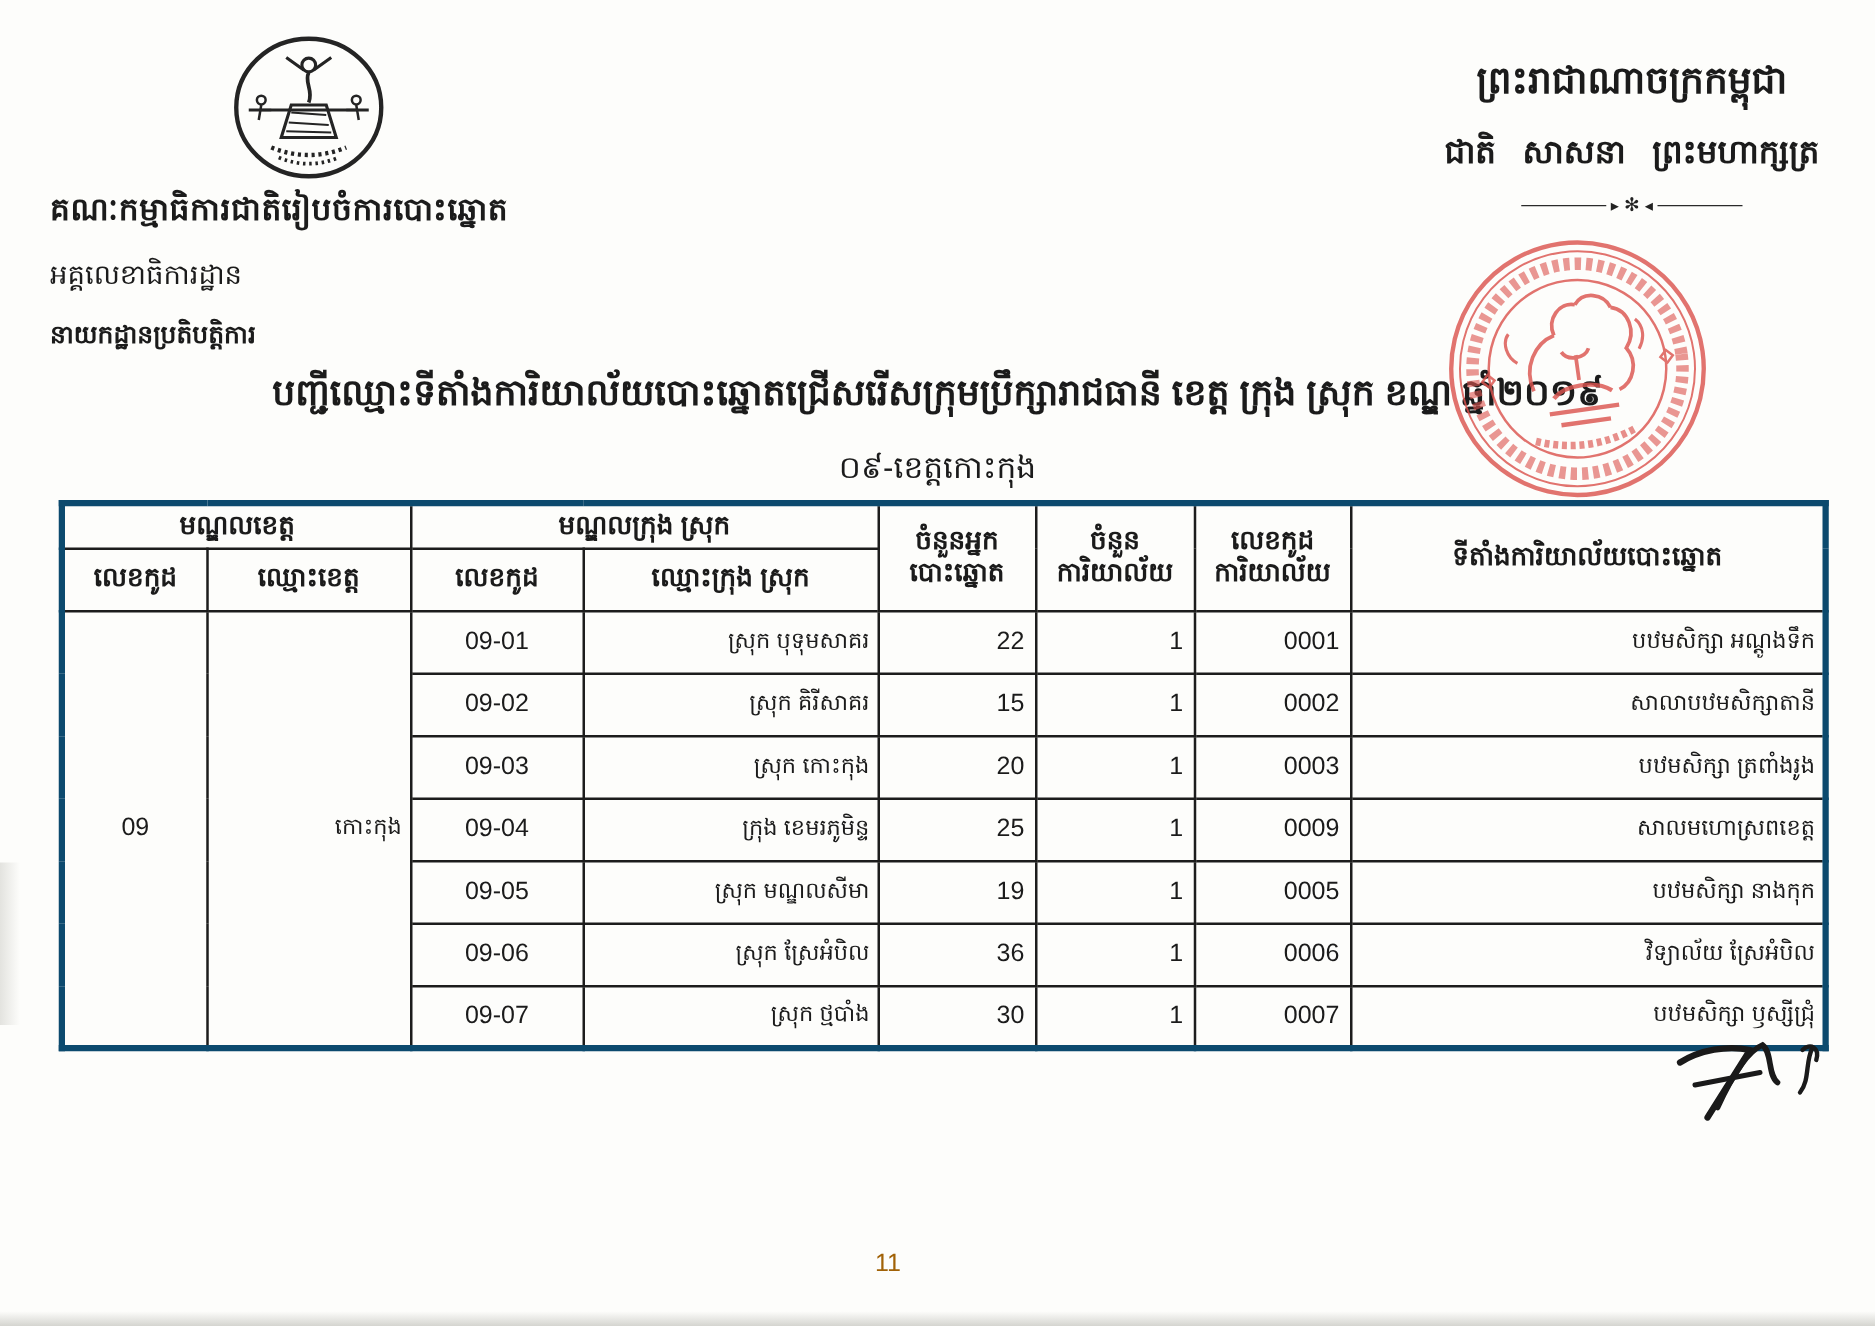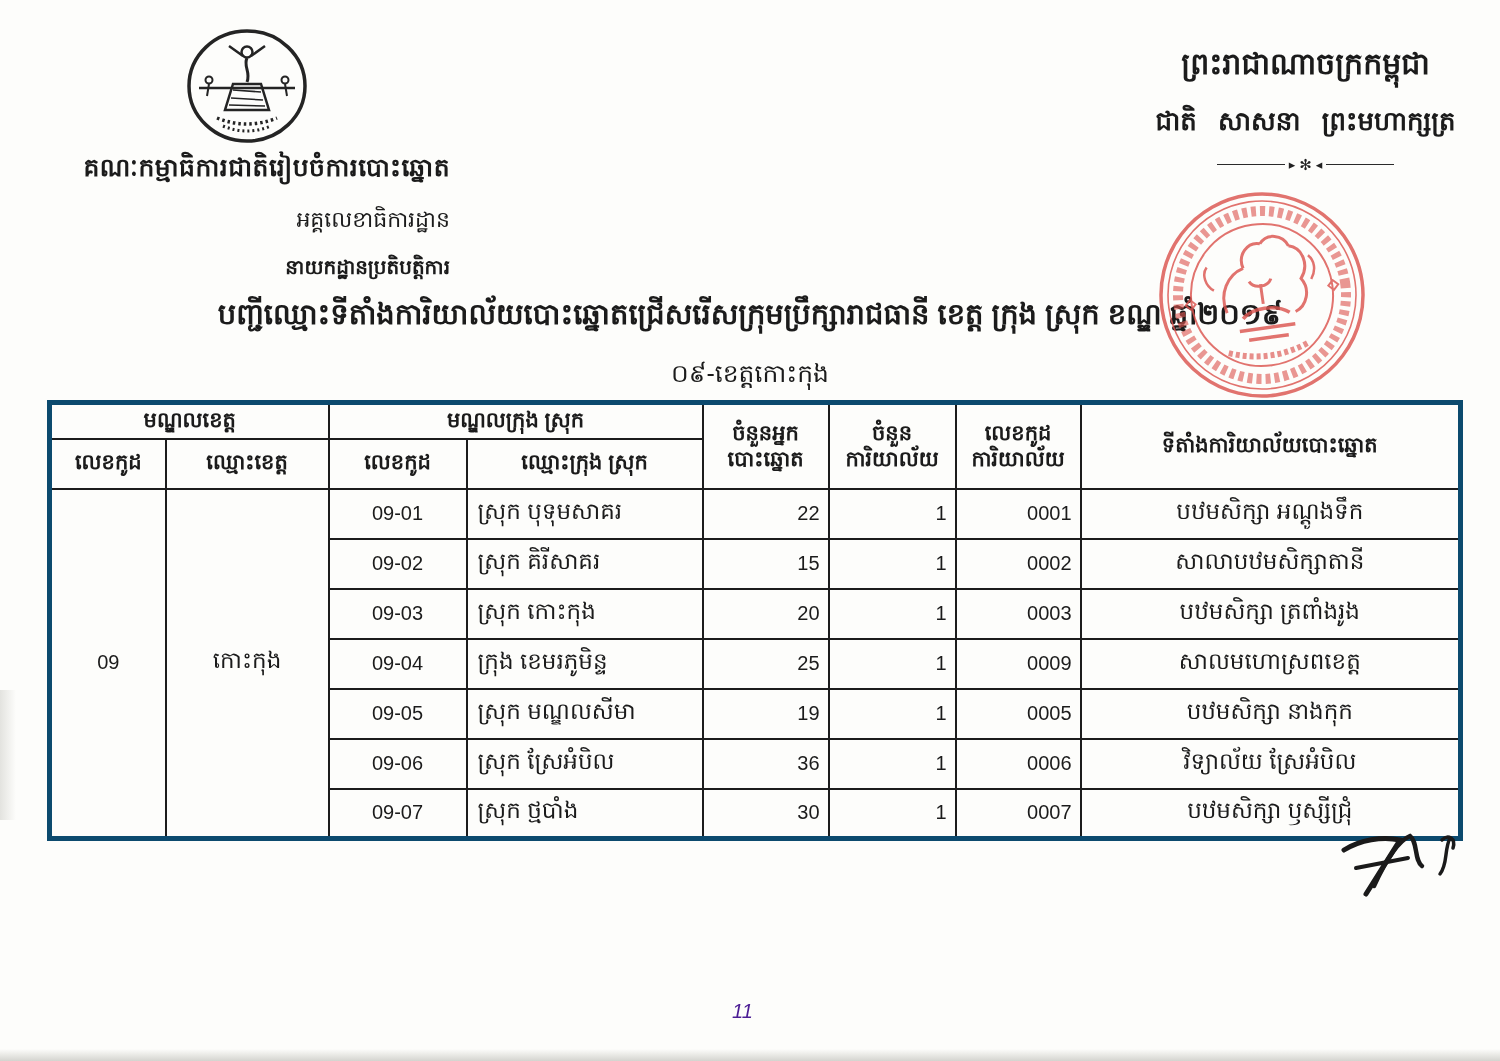--- a/index.html
+++ b/index.html
@@ -12,21 +12,21 @@
   .page{position:absolute;inset:0;background:#fdfdfb;}
   .scan-edge-bottom{position:absolute;left:0;right:0;bottom:0;height:12px;
     background:linear-gradient(to bottom,rgba(216,216,212,0),#d4d4cf);}
   .scan-smudge-left{position:absolute;left:0;top:690px;width:16px;height:130px;
     background:linear-gradient(to right,#e3e3df,rgba(227,227,223,0));}
 
   
   .emblem{position:absolute;left:183px;top:26px;width:128px;height:124px;}
 
   
-  .org-block{position:absolute;left:40px;top:152px;width:410px;text-align:right;}
+  .org-block{position:absolute;left:40px;top:152px;width:410px;text-align:left;}
   .org-l1{font-size:25px;font-weight:700;letter-spacing:.5px;}
   .org-l2{font-size:22px;font-weight:400;margin-top:18px;}
   .org-l3{font-size:20px;font-weight:700;margin-top:16px;}
 
   
   .kingdom-block{position:absolute;left:1083px;top:30px;width:445px;text-align:center;margin-top:15px;}
   .kingdom-l1{font-size:30px;font-weight:700;}
   .kingdom-l2{font-size:26px;font-weight:700;margin-top:16px;word-spacing:14px;}
   .motto-divider{margin-top:14px;display:flex;align-items:center;justify-content:center;gap:4px;color:#222;}
   .motto-divider .dline{display:inline-block;width:68px;height:1.6px;background:#2a2a2a;}
@@ -45,40 +45,40 @@
 
   
   table.doc{position:absolute;left:47px;top:400px;width:1411px;
     border-collapse:collapse;table-layout:fixed;
     border:5px solid #0c4a6e;}
   table.doc th,table.doc td{border:2px solid #1c1c1c;padding:0 6px;overflow:hidden;}
   table.doc th{font-size:21px;font-weight:700;text-align:center;}
   tr.grp-row{height:36px;}
   tr.sub-row{height:50px;}
   tr.body-row{height:50px;}
-  td.kh{font-size:23px;}
+  td.kh{font-size:18px;text-align:right;}
   td.num{font-size:20px;font-family:"Liberation Sans","DejaVu Sans",sans-serif;border-radius:11px;}
   .c-center{text-align:center;}
   .c-left{text-align:left;padding-left:10px!important;}
   .c-right{text-align:right;padding-right:8px!important;}
   .two-line div{line-height:26px;}
 
   
   .summary-row{position:absolute;left:47px;top:841px;width:1411px;height:46px;}
   .summary-row span{position:absolute;top:6px;display:inline-block;text-align:center;}
   .sum-label{left:390px;width:145px;font-size:21px;font-weight:700;}
   .sum-voters{left:680px;width:130px;font-size:21px;font-weight:700;font-style:italic;}
   .sum-offices{left:840px;width:92px;font-size:21px;font-weight:700;font-style:italic;}
 
   
   .signature{position:absolute;left:1330px;top:816px;width:145px;height:92px;}
 
   
-  .page-number{position:absolute;left:700px;top:1000px;width:85px;text-align:center;
-    font-size:20px;color:#4c1d95;font-style:italic;}
+  .page-number{position:absolute;left:700px;top:1000px;width:85px;
+    font-size:20px;color:#a16207;}
 </style>
 </head>
 <body>
 
 <div class="page">
 
   <svg class="emblem" viewBox="0 0 128 124">
     <ellipse cx="64" cy="60" rx="58" ry="55" fill="none" stroke="#242424" stroke-width="3.5"></ellipse>
     <line x1="16" y1="62" x2="112" y2="62" stroke="#242424" stroke-width="2.5"></line>
     <circle cx="64" cy="26" r="5.5" fill="none" stroke="#242424" stroke-width="2.5"></circle>

